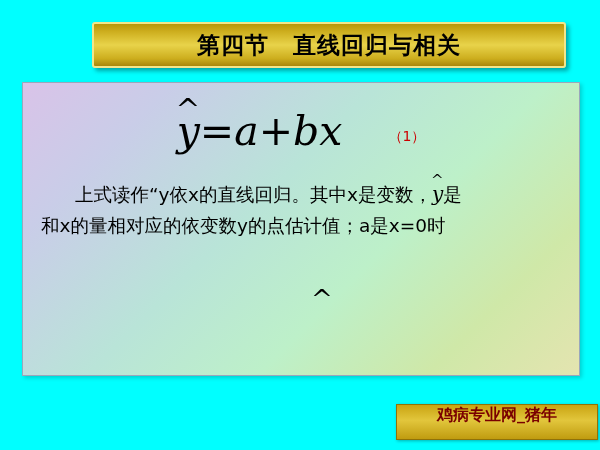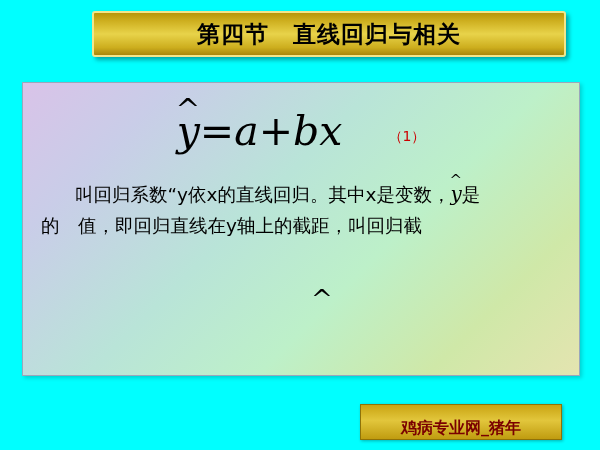--- a/index.html
+++ b/index.html
@@ -16,21 +16,21 @@
     position: relative;
     width: 600px;
     height: 450px;
     background: #00ffff;
     overflow: hidden;
   }
   
   .title-bar {
     position: absolute;
     left: 92px;
-    top: 11px;
+    top: 22px;
     width: 470px;
     height: 42px;
     background: linear-gradient(to bottom, #b8960a 0%, #cdae1e 18%, #e8d34a 50%, #cdae1e 82%, #a8860a 100%);
     border: 2px solid #f2e58a;
     border-radius: 3px;
     box-shadow: 3px 3px 4px rgba(0,0,0,0.35);
     display: flex;
     align-items: center;
     justify-content: center;
   }
@@ -126,28 +126,28 @@
     left: 288px;
     top: 203px;
     font-family: "DejaVu Serif", "Liberation Serif", serif;
     font-size: 26px;
     color: #000000;
     line-height: 1;
   }
   
   .footer-box {
     position: absolute;
-    left: 360px;
+    left: 396px;
     top: 404px;
     width: 200px;
     height: 34px;
     background: linear-gradient(to bottom, #c9a412 0%, #e2c63c 45%, #c09c10 100%);
     border: 1px solid #8f7208;
     display: flex;
-    align-items: flex-end;
+    align-items: flex-start;
     justify-content: center;
     box-shadow: 1px 1px 3px rgba(0,0,0,0.3);
   }
   .footer-text {
     font-family: "DejaVu Sans", "Liberation Sans", sans-serif;
     font-size: 16px;
     font-weight: bold;
     color: #7a0000;
     white-space: nowrap;
   }
@@ -161,22 +161,22 @@
     <span class="title-text">第四节　直线回归与相关</span>
   </div>
 
   <div class="body-panel">
 
     <div class="formula-row">
       <span class="formula"><span class="hat-wrap"><span class="hat">^</span><span>y</span></span><span>=a+bx</span></span><span class="eq-number">（1）</span>
     </div>
 
     <div class="para">
-      <span class="ln indent"><span>叫回归系数“y依x的直线回归。其中x是变数，</span><span class="inline-hat"><span class="hat-wrap"><span class="hat">^</span><span>y</span></span></span><span>是</span></span>
-      <span class="ln">的　值，即回归直线在y轴上的截距，叫回归截</span>
+      <span class="ln indent"><span>上式读作“y依x的直线回归。其中x是变数，</span><span class="inline-hat"><span class="hat-wrap"><span class="hat">^</span><span>y</span></span></span><span>是</span></span>
+      <span class="ln">和x的量相对应的依变数y的点估计值；a是x=0时</span>
     </div>
 
     <span class="stray-hat">^</span>
 
   </div>
 
   <div class="footer-box">
     <span class="footer-text">鸡病专业网_猪年</span>
   </div>
 

